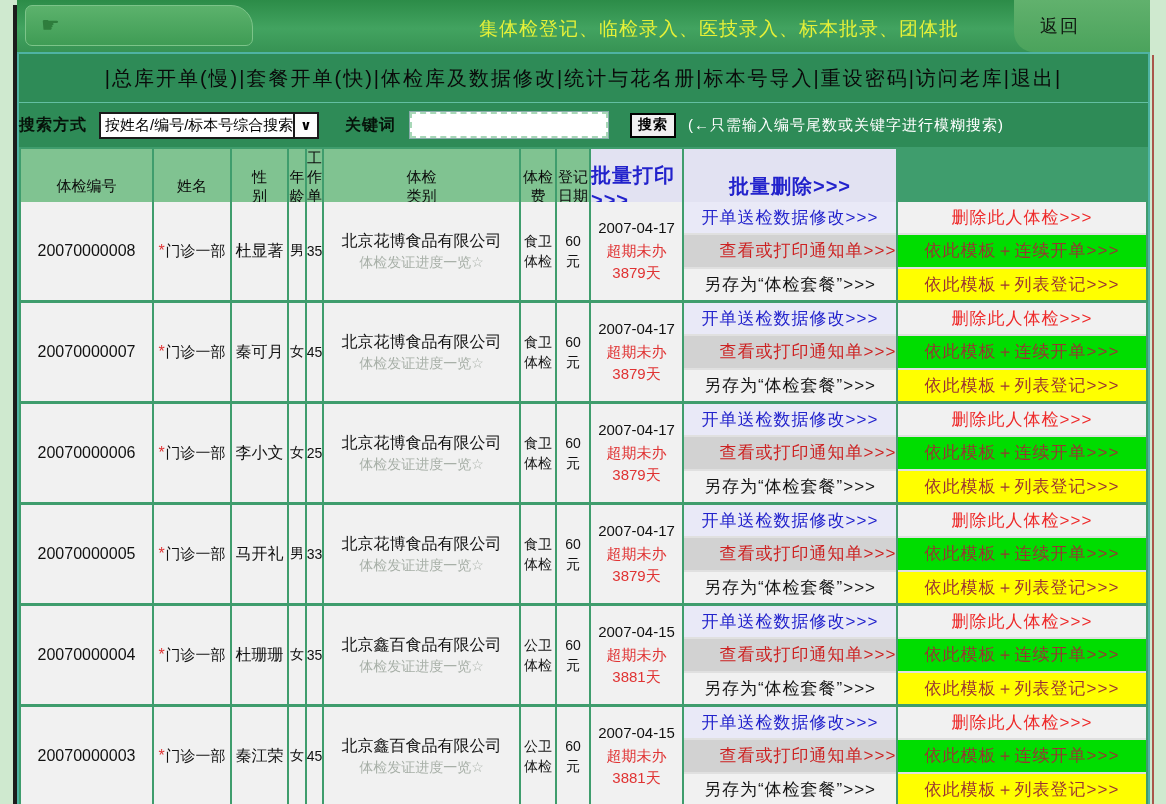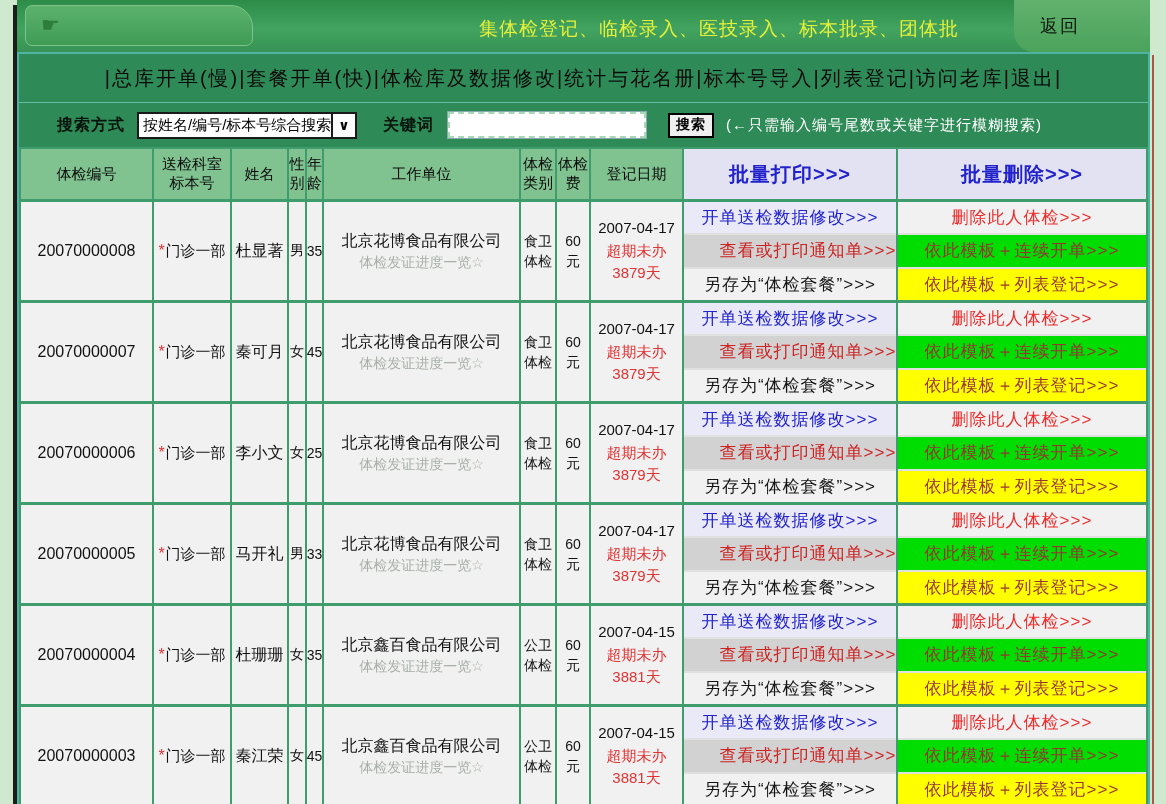--- a/index.html
+++ b/index.html
@@ -47,21 +47,21 @@
     background:#2e8b57;
   }
   .menu-row {
     height:48px; line-height:48px; text-align:center;
     color:#0a0a0a; font-size:20px; letter-spacing:2px; white-space:nowrap;
   }
   .menu-item { cursor:default; }
 
   .search-row {
     height:45px; border-top:1px solid #63bfa2;
-    display:flex; align-items:center; padding-left:38px;
+    display:flex; align-items:center; 
     color:#06130a;
   }
   .lbl { font-size:16px; font-weight:bold; letter-spacing:1px; }
   .select {
     margin-left:12px; width:220px; height:27px; background:#fff;
     border:2px solid #1a1a1a; display:flex; align-items:center;
   }
   .select .sel-text { flex:1; font-size:15px; padding-left:4px; white-space:nowrap; overflow:hidden; color:#000; }
   .select .sel-arrow {
     width:24px; height:100%; border-left:2px solid #1a1a1a;
@@ -142,42 +142,38 @@
       <span class="hand">☛</span>
     </div>
     <div class="title">集体检登记、临检录入、医技录入、标本批录、团体批</div>
     <div class="back-area">
       <span class="back-btn">返回</span>
     </div>
   </div>
 
   <div class="main-box">
 
-    <div class="menu-row">|<span class="menu-item">总库开单(慢)</span>|<span class="menu-item">套餐开单(快)</span>|<span class="menu-item">体检库及数据修改</span>|<span class="menu-item">统计与花名册</span>|<span class="menu-item">标本号导入</span>|<span class="menu-item">列表登记</span>|<span class="menu-item">访问老库</span>|<span class="menu-item">退出</span>|</div>
+    <div class="menu-row">|<span class="menu-item">总库开单(慢)</span>|<span class="menu-item">套餐开单(快)</span>|<span class="menu-item">体检库及数据修改</span>|<span class="menu-item">统计与花名册</span>|<span class="menu-item">标本号导入</span>|<span class="menu-item">重设密码</span>|<span class="menu-item">访问老库</span>|<span class="menu-item">退出</span>|</div>
 
     <div class="search-row">
       <span class="lbl">搜索方式</span>
       <div class="select">
         <span class="sel-text">按姓名/编号/标本号综合搜索</span>
         <span class="sel-arrow">∨</span>
       </div>
       <span class="lbl kw-label">关键词</span>
       <input class="kw-input" value="" style="">
       <button class="search-btn">搜索</button>
       <span class="hint">(←只需输入编号尾数或关键字进行模糊搜索)</span>
     </div>
 
     <div class="table-area">
 
       <div class="grid hdr-row">
         <div class="hdr-cell">体检编号</div>
-        <div class="hdr-cell">
-          <div>送检科室</div>
-          <div>标本号</div>
-        </div>
         <div class="hdr-cell">姓名</div>
         <div class="hdr-cell">
           <div>性</div>
           <div>别</div>
         </div>
         <div class="hdr-cell">
           <div>年</div>
           <div>龄</div>
         </div>
         <div class="hdr-cell">工作单位</div>

